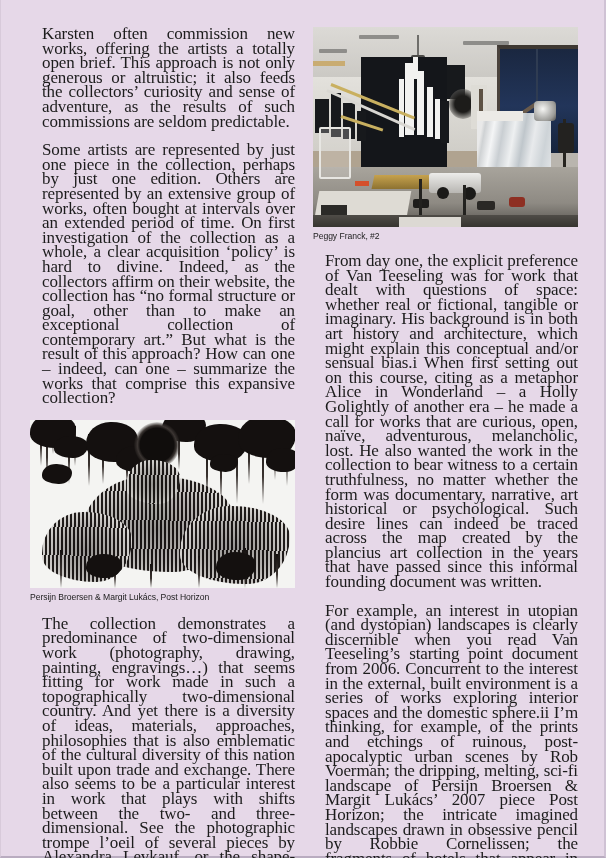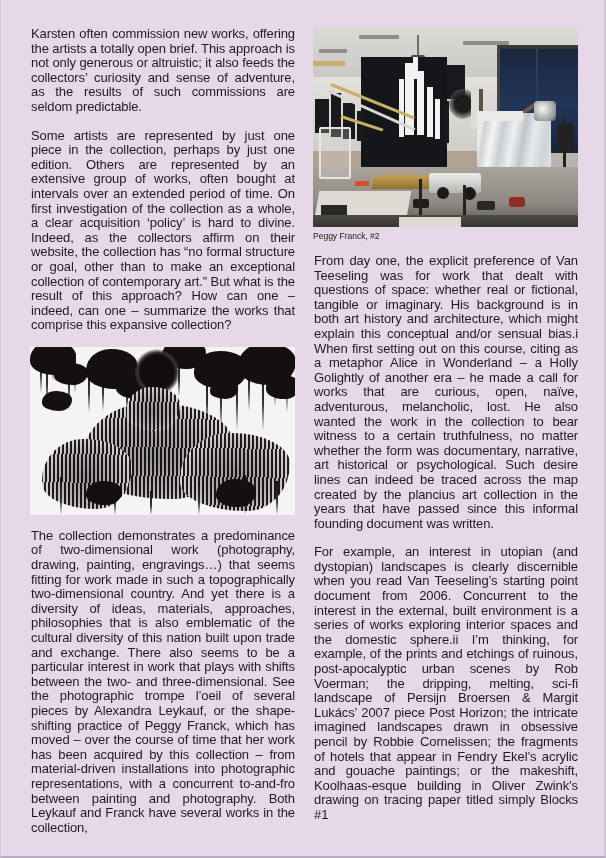--- a/index.html
+++ b/index.html
@@ -28,28 +28,29 @@
     top: 27px;
     left: 29px;
     width: 548px;
     display: flex;
     gap: 18px;
   }
   .col {
     width: 265px;
   }
   p.body-text {
-    margin: 0 0 14px 1px;
-    font-size: 13px;
+    margin: 0 0 14px 12px;
+    font-size: 17px;
     line-height: 14.6px;
     color: #1c1c1c;
     text-align: justify;
     -webkit-hyphens: none;
     hyphens: none;
     letter-spacing: -0.1px;
+    font-family: Liberation Serif, serif;
   }
   p.body-text:last-child {
     margin-bottom: 0;
   }
   .figure {
     margin: 0 0 14px 0;
   }
   .figure.tight {
     margin-bottom: 12px;
   }
@@ -233,20 +234,21 @@
 
           <div class="drip" style="left:30px;top:130px;height:38px;"></div>
           <div class="drip" style="left:84px;top:140px;height:28px;"></div>
           <div class="drip" style="left:120px;top:144px;height:24px;"></div>
           <div class="drip" style="left:168px;top:136px;height:32px;"></div>
           <div class="drip" style="left:214px;top:128px;height:40px;"></div>
           <div class="drip" style="left:246px;top:134px;height:34px;"></div>
           <div class="blob" style="left:186px;top:132px;width:40px;height:28px;"></div>
           <div class="blob" style="left:56px;top:134px;width:36px;height:24px;"></div>
         </div>
+        <div class="fig-caption">Persijn Broersen &amp; Margit Lukács, Post Horizon</div>
       </div>
 
       <p class="body-text">The collection demonstrates a predominance of two-dimensional work (photography, drawing, painting, engravings…) that seems fitting for work made in such a topographically two-dimensional country. And yet there is a diversity of ideas, materials, approaches, philosophies that is also emblematic of the cultural diversity of this nation built upon trade and exchange. There also seems to be a particular interest in work that plays with shifts between the two- and three-dimensional. See the photographic trompe l’oeil of several pieces by Alexandra Leykauf, or the shape-shifting practice of Peggy Franck, which has moved – over the course of time that her work has been acquired by this collection – from material-driven installations into photographic representations, with a concurrent to-and-fro between painting and photography. Both Leykauf and Franck have several works in the collection,</p>
     </div>
 
     <div class="col">
 
 
       <div class="figure tight">
         <div class="photo-studio">

